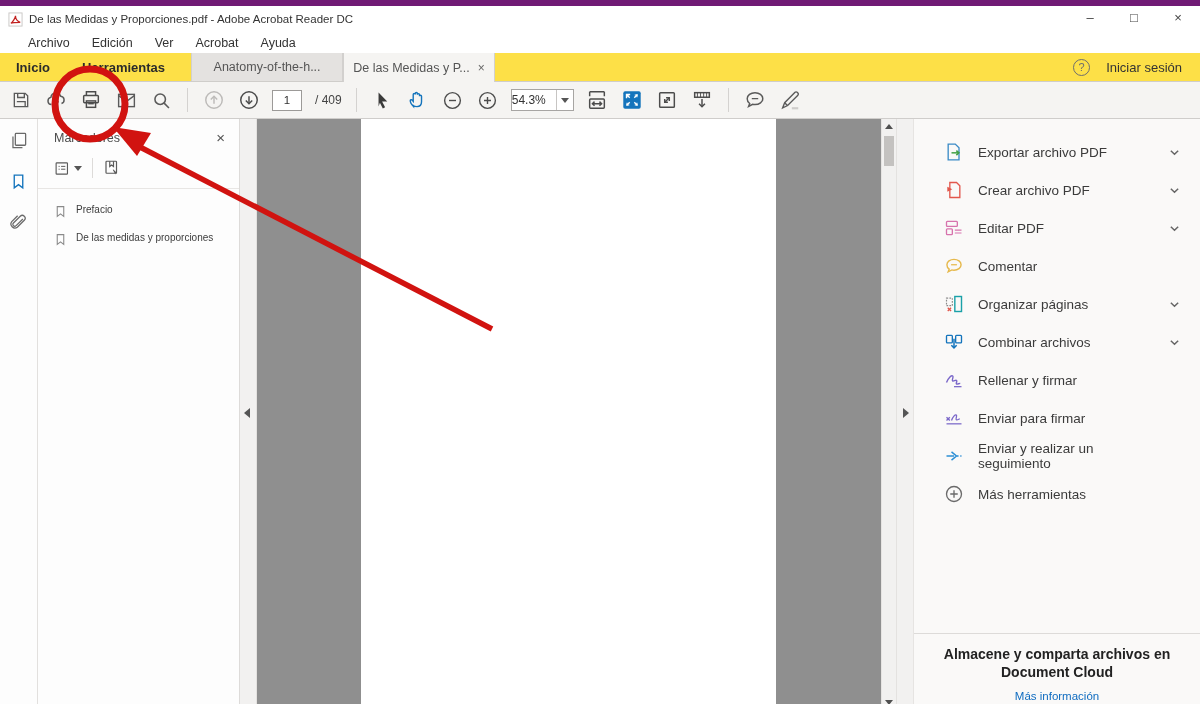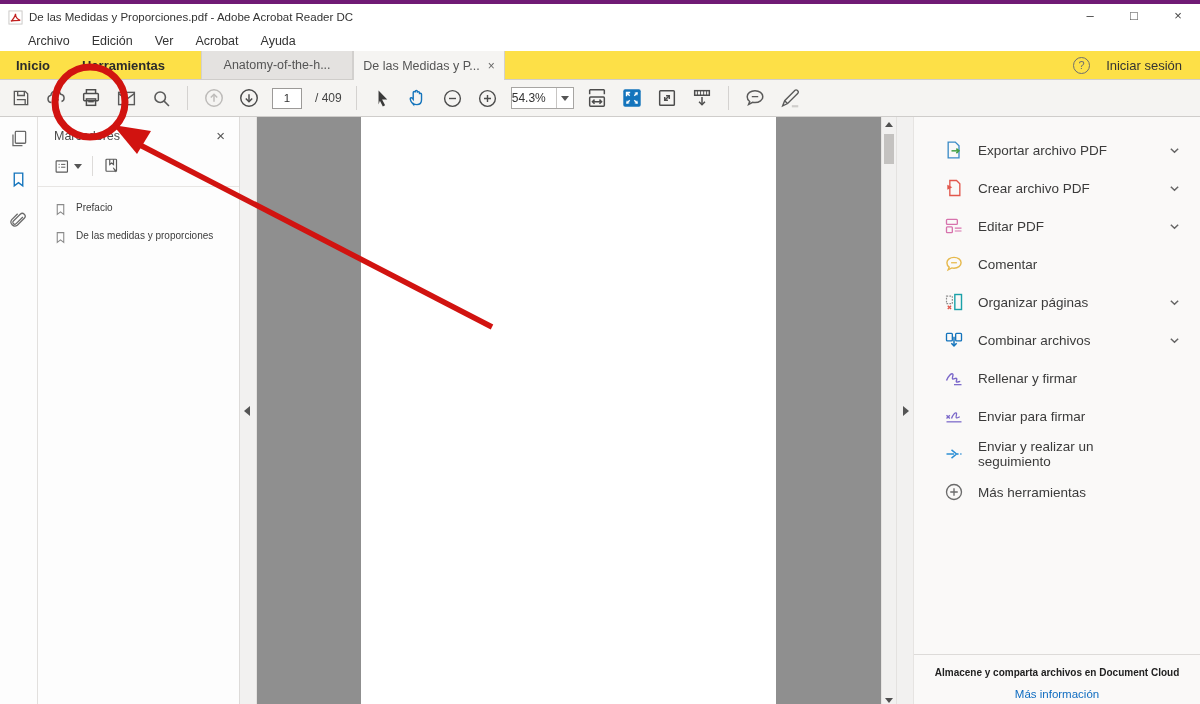--- a/index.html
+++ b/index.html
@@ -1,32 +1,32 @@
 <!DOCTYPE html>
 <html><head>
 <meta charset="utf-8">
 <style>
   * { margin:0; padding:0; box-sizing:border-box; }
   html,body { width:1200px; height:704px; font-family:"Liberation Sans", sans-serif; background:#fff; overflow:hidden; }
-  .win { position:relative; width:1200px; height:524px; background:#fff; border-top:4px solid #701a75; }
+  .win { position:relative; width:1200px; height:524px; background:#fff; border-top:6px solid #701a75; }
 
   
   .titlebar { height:26px; display:flex; align-items:center; padding-left:8px; background:#fff; }
   .titlebar .apptitle { font-size:11.5px; color:#333; margin-left:6px; }
   .wincontrols { margin-left:auto; display:flex; height:100%; }
   .wincontrols span { width:44px; text-align:center; font-size:13px; color:#444; line-height:24px; cursor:default; }
 
   
   .menubar { height:21px; display:flex; align-items:center; gap:22px; padding-left:28px; background:#fff; font-size:12.5px; color:#333; }
   .menubar span { cursor:default; }
 
   
   .tabbar { position:relative; height:29px; background:#fde047; border-bottom:1px solid #cfcdca; display:flex; align-items:stretch; font-size:13px; }
   .navtab { display:flex; align-items:center; padding:0 16px; color:#2b2b2b; font-weight:bold; }
-  .doctab { display:flex; align-items:center; justify-content:center; width:152px; color:#555; font-size:12.5px; background:#e4e2e0; border-left:1px solid #d2d0ce; border-right:1px solid #d2d0ce; margin-left:20px; }
+  .doctab { display:flex; align-items:center; justify-content:center; width:152px; color:#555; font-size:12.5px; background:#e4e2e0; border-left:1px solid #d2d0ce; border-right:1px solid #d2d0ce; margin-left:10px; }
   .doctab.active { background:#f5f4f2; margin-left:0; margin-bottom:-1px; border-bottom:none; z-index:2;text-align:center; }
   .doctab .closex { margin-left:8px; color:#666; font-size:12px; }
   .tabbar-right { margin-left:auto; display:flex; align-items:center; gap:16px; padding-right:18px; }
   .helpcirc { width:17px; height:17px; border:1.4px solid #6e6e6e; border-radius:50%; color:#6e6e6e; font-size:11px; display:flex; align-items:center; justify-content:center; }
   .signin { font-size:13px; color:#333; }
 
   
   .toolbar { height:37px; background:#f5f4f2; border-bottom:1px solid #cfcdcb; display:flex; align-items:center; padding-left:9px; gap:11px; }
   .tbtn { width:24px; height:24px; display:flex; align-items:center; justify-content:center; }
   .tsep { width:1px; height:24px; background:#d4d2d0; margin:0 3px; }
@@ -65,21 +65,21 @@
   .scr-fill { flex:1; }
   .chev-up { width:0;height:0;border-left:4px solid transparent;border-right:4px solid transparent;border-bottom:5px solid #505050; }
   .chev-dn { width:0;height:0;border-left:4px solid transparent;border-right:4px solid transparent;border-top:5px solid #505050; }
 
   
   .rpanel { width:287px; background:#faf9f8; border-left:1px solid #e6e4e2; position:relative; padding-top:14px; }
   .toolitem { height:38px; display:flex; align-items:center; padding:0 20px 0 30px; gap:14px; cursor:default; }
   .toolitem .tlabel { font-size:13.5px; color:#3b3b3b; flex:1; }
   .toolitem .chev { width:11px; height:11px; }
   .promo { position:absolute; left:0; bottom:6px; width:100%; border-top:1px solid #dddbd9; padding:12px 18px 0 18px; text-align:center; }
-  .promo-title { font-size:10px; font-weight:bold; color:#222; line-height:1.25; }
+  .promo-title { font-size:14px; font-weight:bold; color:#222; line-height:1.25; }
   .promo-link { display:inline-block; margin-top:9px; font-size:11.5px; color:#0f6cc0; }
 
   
   .annotation { position:absolute; left:0; top:0; width:1200px; height:704px; pointer-events:none; z-index:60; }
 
   svg.ic { display:block; }
 </style>
 </head>
 <body>
 

